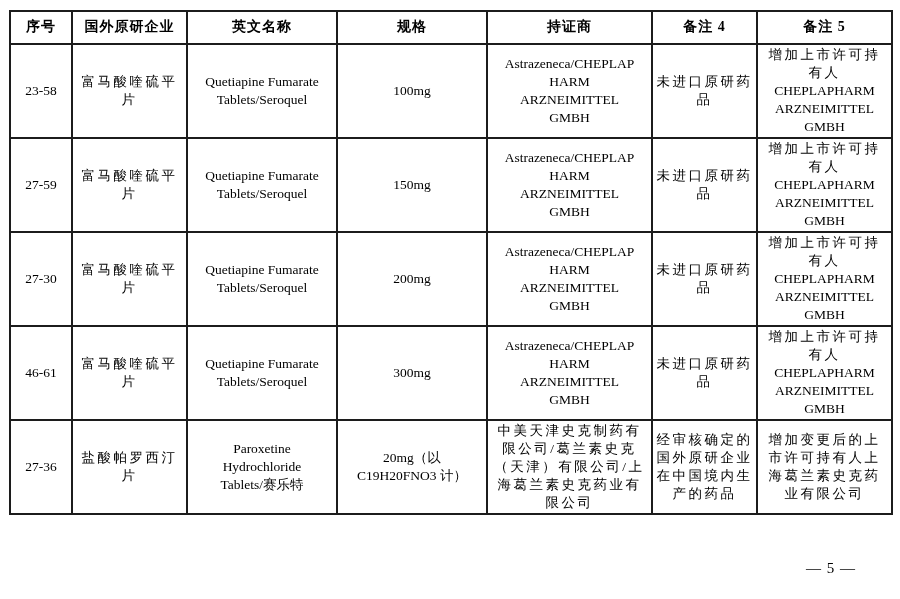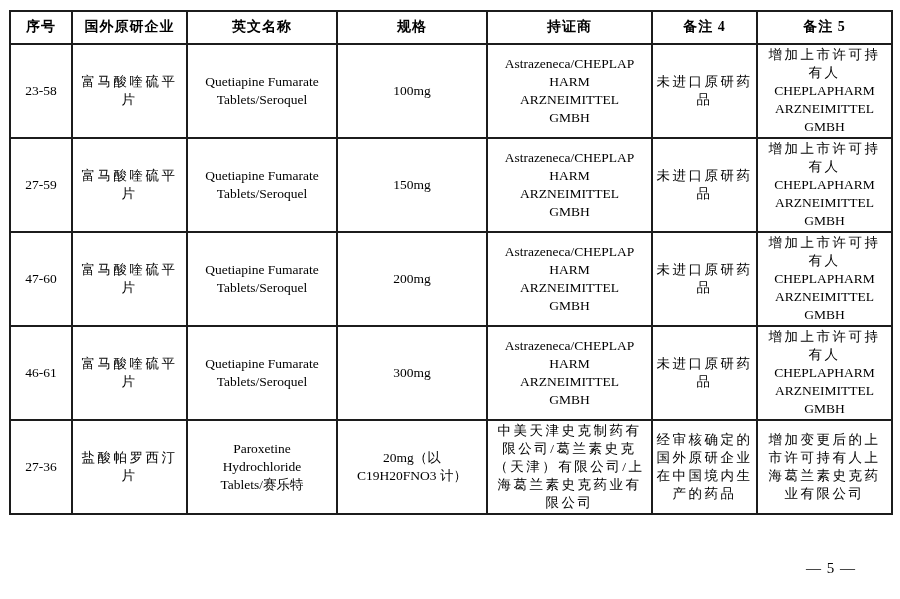--- a/index.html
+++ b/index.html
@@ -119,21 +119,21 @@
 ARZNEIMITTEL
 GMBH</td>
         <td class="zh">未进口原研药
 品</td>
         <td><span class="blk zh">增加上市许可持
 有人</span><span class="blk">CHEPLAPHARM
 ARZNEIMITTEL
 GMBH</span></td>
       </tr>
       <tr>
-        <td>47-60</td>
+        <td>27-30</td>
         <td class="zh">富马酸喹硫平
 片</td>
         <td>Quetiapine Fumarate
 Tablets/Seroquel</td>
         <td>200mg</td>
         <td>Astrazeneca/CHEPLAP
 HARM
 ARZNEIMITTEL
 GMBH</td>
         <td class="zh">未进口原研药

